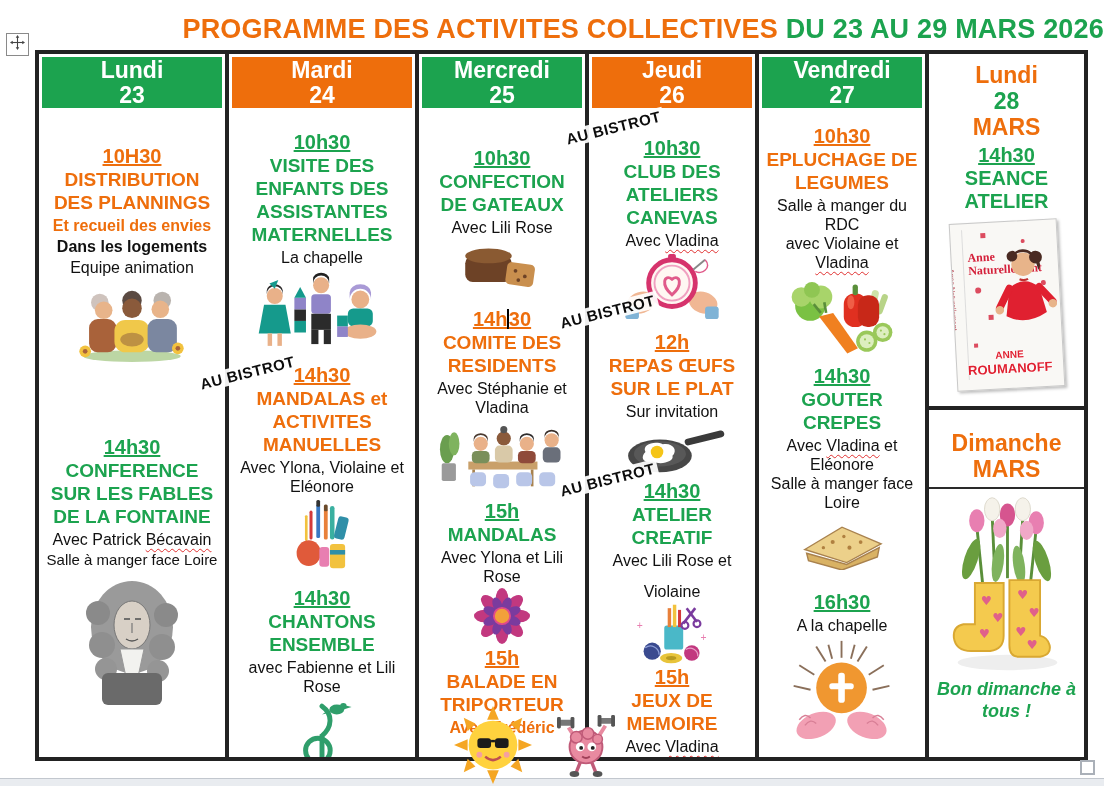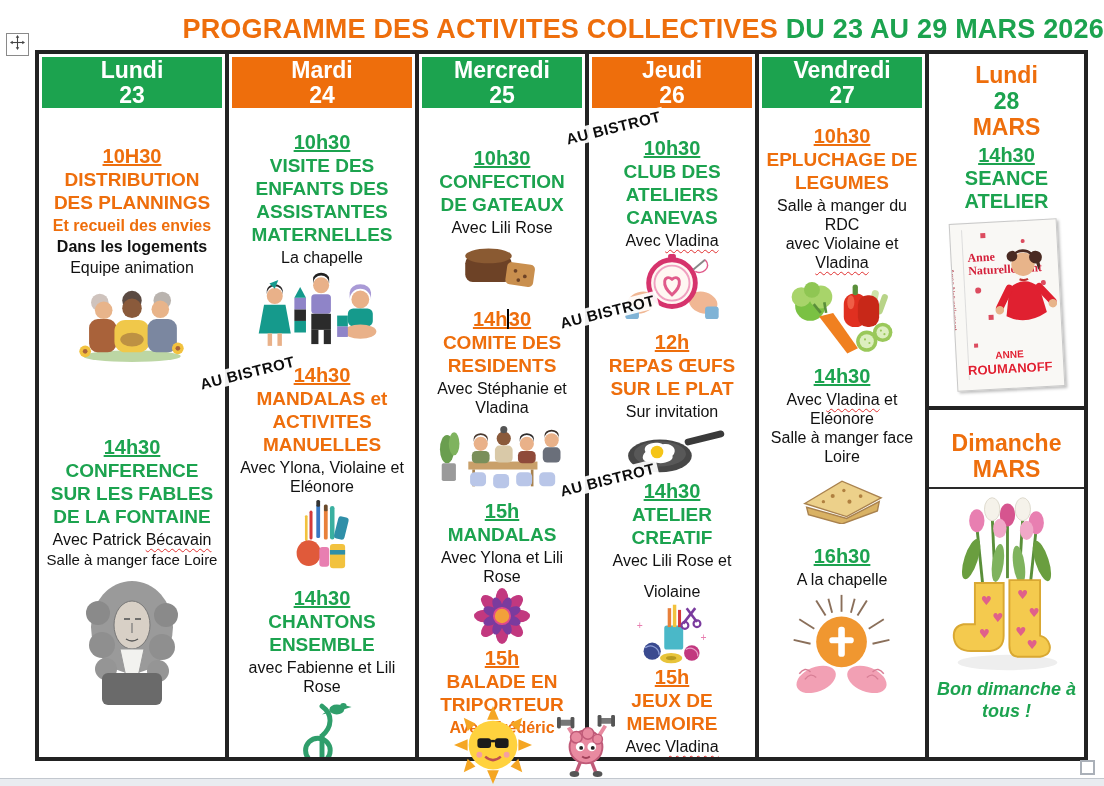--- a/index.html
+++ b/index.html
@@ -408,20 +408,21 @@
             <circle cx="88" cy="76" r="8" fill="#ddeec0"></circle>
           <circle cx="106" cy="66" r="11" fill="#9ac85a"></circle>
             <circle cx="106" cy="66" r="7" fill="#ddeec0"></circle>
           <circle cx="86" cy="74" r="1.2" fill="#9ac85a"></circle>
             <circle cx="91" cy="78" r="1.2" fill="#9ac85a"></circle>
           <circle cx="104" cy="64" r="1.2" fill="#9ac85a"></circle>
             <circle cx="108" cy="68" r="1.2" fill="#9ac85a"></circle>
         </svg>
       </div>
       <div class="time t-gr" style="margin-top:6px">14h30</div>
+      <div class="atitle t-gr">GOUTER CREPES</div>
       <div class="note n16">
         <span>Avec </span><span class="misspell">Vladina</span><span> et</span>
       </div>
       <div class="note n16" style="margin-top:0">Eléonore</div>
       <div class="note n16" style="margin-top:0">Salle à manger face Loire</div>
       <div class="icon-wrap" style="margin-top:4px">
         <svg width="98" height="54" viewBox="0 0 100 58">
           <polygon points="12,40 55,52 90,34 88,44 50,58 14,48" fill="#d9b264" stroke="#a9824e" stroke-width="1.5"></polygon>
           <polygon points="10,36 50,12 92,30 55,50" fill="#ecd08a" stroke="#a9824e" stroke-width="1.5"></polygon>
           <circle cx="40" cy="28" r="2.2" fill="#b08040"></circle>

